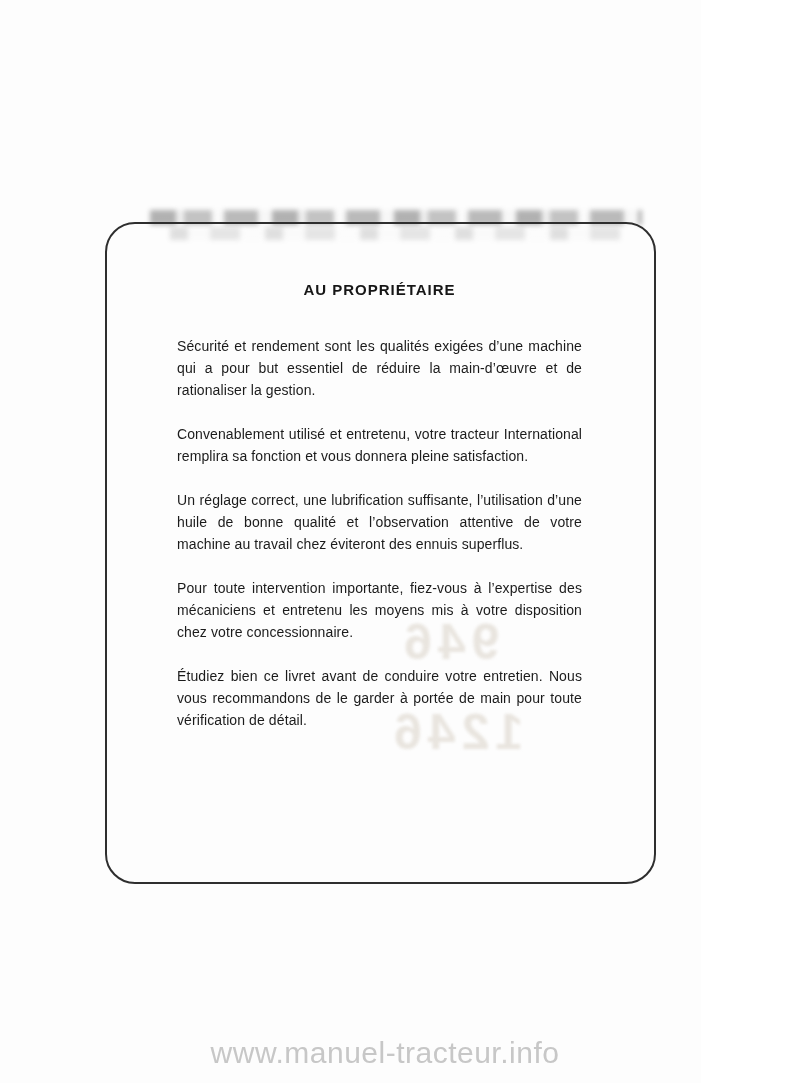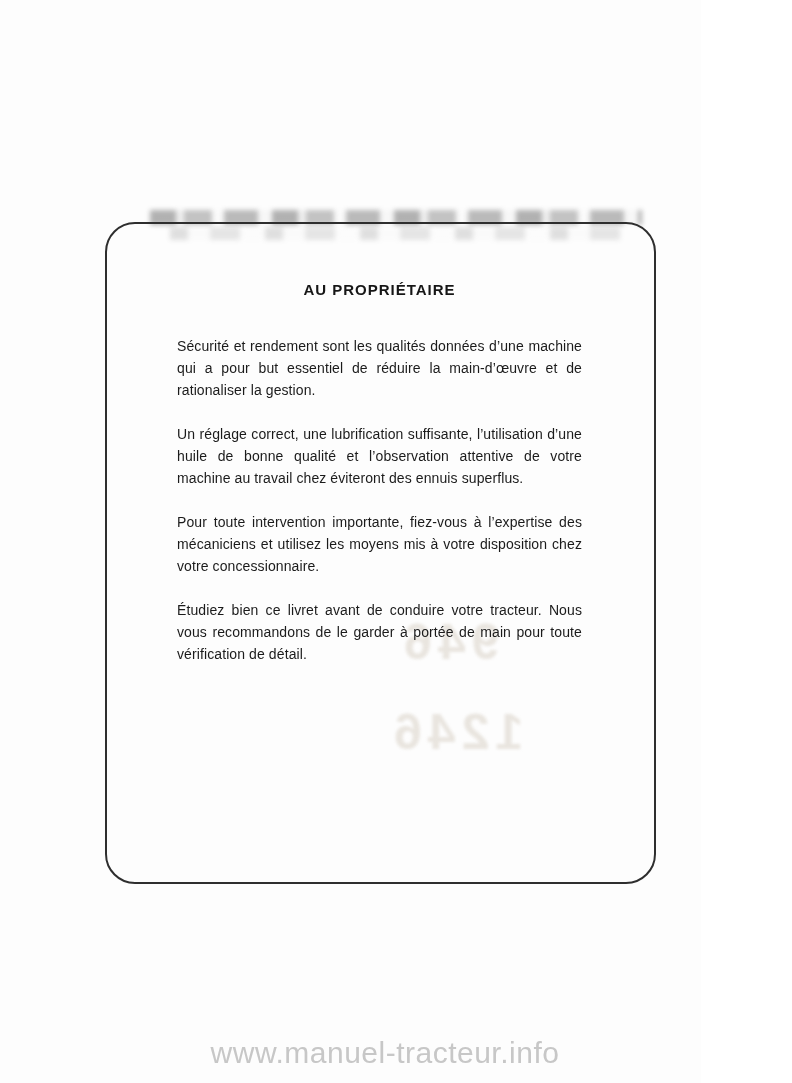--- a/index.html
+++ b/index.html
@@ -140,24 +140,25 @@
   <div class="page-edge-line"></div>
 
   <div class="smudge smudge-1"></div>
   <div class="smudge smudge-2"></div>
 
   <div class="bleed-number bleed-1">946</div>
   <div class="bleed-number bleed-2">1246</div>
 
   <div class="content-box">
     <h1 class="doc-title">AU PROPRIÉTAIRE</h1>
-    <p class="doc-paragraph">Sécurité et rendement sont les qualités données d’une machine qui a pour but essentiel de réduire la main-d’œuvre et de rationaliser la gestion.</p>
+    <p class="doc-paragraph">Sécurité et rendement sont les qualités exigées d’une machine qui a pour but essentiel de réduire la main-d’œuvre et de rationaliser la gestion.</p>
+    <p class="doc-paragraph">Convenablement utilisé et entretenu, votre tracteur International remplira sa fonction et vous donnera pleine satisfaction.</p>
     <p class="doc-paragraph">Un réglage correct, une lubrification suffisante, l’utilisation d’une huile de bonne qualité et l’observation attentive de votre machine au travail chez éviteront des ennuis superflus.</p>
-    <p class="doc-paragraph">Pour toute intervention importante, fiez-vous à l’expertise des mécaniciens et utilisez les moyens mis à votre disposition chez votre concessionnaire.</p>
-    <p class="doc-paragraph">Étudiez bien ce livret avant de conduire votre tracteur. Nous vous recommandons de le garder à portée de main pour toute vérifi­cation de détail.</p>
+    <p class="doc-paragraph">Pour toute intervention importante, fiez-vous à l’expertise des mécaniciens et entretenu les moyens mis à votre disposition chez votre concessionnaire.</p>
+    <p class="doc-paragraph">Étudiez bien ce livret avant de conduire votre entretien. Nous vous recommandons de le garder à portée de main pour toute vérifi­cation de détail.</p>
   </div>
 
   <div class="punch-hole hole-1"></div>
   <div class="punch-hole hole-2"></div>
 
   <div class="watermark-bottom">www.manuel-tracteur.info</div>
   <div class="watermark-side">www.manuel-tracteur.info</div>
 
 </div>
 

